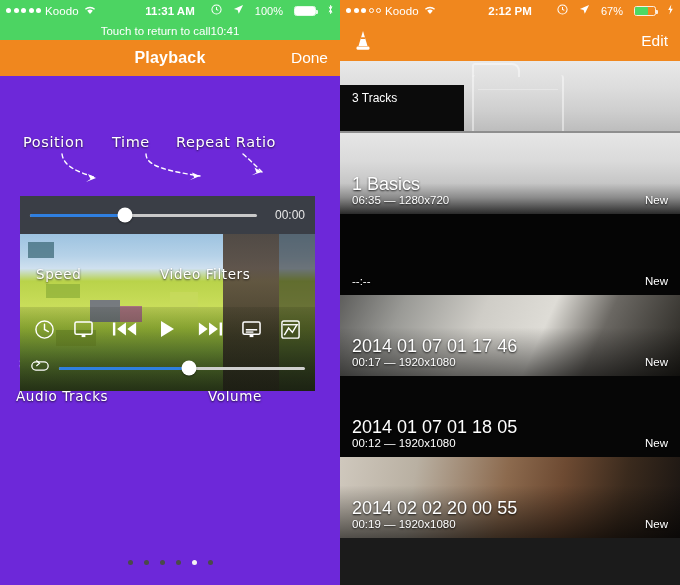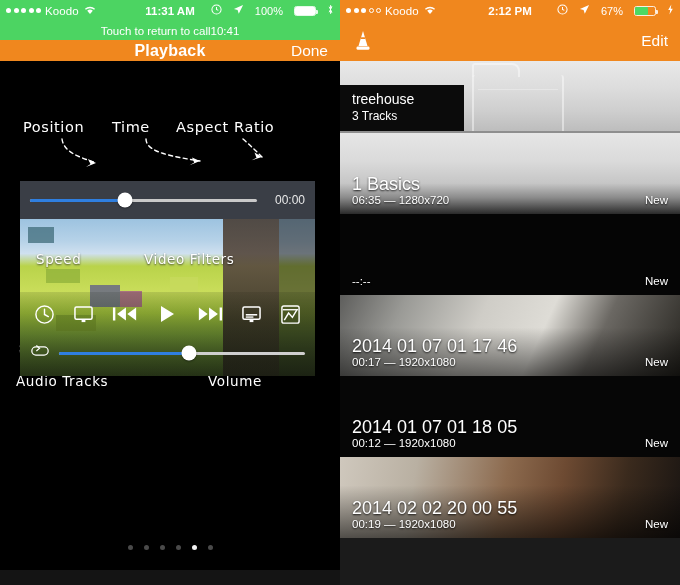--- a/index.html
+++ b/index.html
@@ -50,32 +50,32 @@
   .batt > i { display:block; height: 100%; border-radius: 1.2px; }
   .batt-white > i { background: #fff; }
   .batt-green > i { background: #4cd964; }
 
   .callbar {
     height: 19px; background: #4cd462; color: #fff;
     font-size: 11.5px; display: flex; align-items: center; justify-content: center;
   }
 
   .navbar-orange {
-    height: 21px; background: #f0871e;
+    height: 36px; background: #f0871e;
     display: flex; align-items: center; position: relative; padding: 0 12px;
     color: #fff;
   }
   .nav-title {
     position: absolute; left: 0; right: 0; text-align: center;
     font-size: 16px; font-weight: bold; letter-spacing: .2px;
   }
   .nav-right { margin-left: auto; font-size: 15.5px; position: relative; z-index: 2; }
 
   
-  .player-body { position: relative; height: calc(585px - 21px - 19px - 36px); background:#000000; }
+  .player-body { position: relative; height: calc(585px - 21px - 19px - 36px); background:#6d28d9; }
 
   
   .ann {
     position: absolute; color: #fff;
     font-family: "DejaVu Sans", sans-serif;
     font-size: 14.5px; letter-spacing: .6px;
     white-space: nowrap;
     text-shadow: 0 1px 2px rgba(0,0,0,.7);
   }
   .ann.sm { font-size: 13.5px; }
@@ -259,23 +259,23 @@
 
     <div class="navbar-orange">
       <div class="nav-title">Playback</div>
       <div class="nav-right">Done</div>
     </div>
 
     <div class="player-body">
 
       <span class="ann" style="left:23px; top:58px;">Position</span>
       <span class="ann" style="left:112px; top:58px;">Time</span>
-      <span class="ann" style="left:176px; top:58px;">Aspect Ratio</span>
+      <span class="ann" style="left:176px; top:58px;">Repeat Ratio</span>
       <span class="ann sm" style="left:36px; top:190px; z-index:6;">Speed</span>
-      <span class="ann sm" style="left:144px; top:190px; z-index:6;">Video Filters</span>
+      <span class="ann sm" style="left:160px; top:190px; z-index:6;">Video Filters</span>
       <span class="ann sm" style="left:28px; top:288px;">Repeat</span>
       <span class="ann sm" style="left:130px; top:288px;">Subtitles Tracks</span>
       <span class="ann sm" style="left:16px; top:312px;">Audio Tracks</span>
       <span class="ann sm" style="left:208px; top:312px;">Volume</span>
 
       <svg class="arrow-svg" style="left:0; top:0;" width="340" height="340">
         <g stroke="#fff" stroke-width="1.4" fill="none" stroke-dasharray="4,3.4" stroke-linecap="round">
           <path d="M62 78 C 64 92, 80 96, 96 102"></path>
           <path d="M146 78 C 146 92, 176 96, 200 100"></path>
           <path d="M243 78 C 250 84, 256 90, 262 96"></path>
@@ -449,21 +449,20 @@
       </span>
       <div class="nav-right">Edit</div>
     </div>
 
     <div class="file-list">
 
       <div class="folder-row">
         <div class="folder-thumb"></div>
         <div class="folder-icon"></div>
         <div class="folder-label">
-          <div class="fl-title">treehouse</div>
           <div class="fl-sub">3 Tracks</div>
         </div>
       </div>
       <div class="divider-thin"></div>
 
       <div class="file-row">
         <div class="thumb" style="background:linear-gradient(to bottom,#e6e6e6 0%,#dadada 35%,#c6c6c6 62%,#8a8a8a 80%,#2a2a2a 100%);"></div>
         <div class="row-meta">
           <div class="row-title">1 Basics</div>
           <div class="row-sub">

